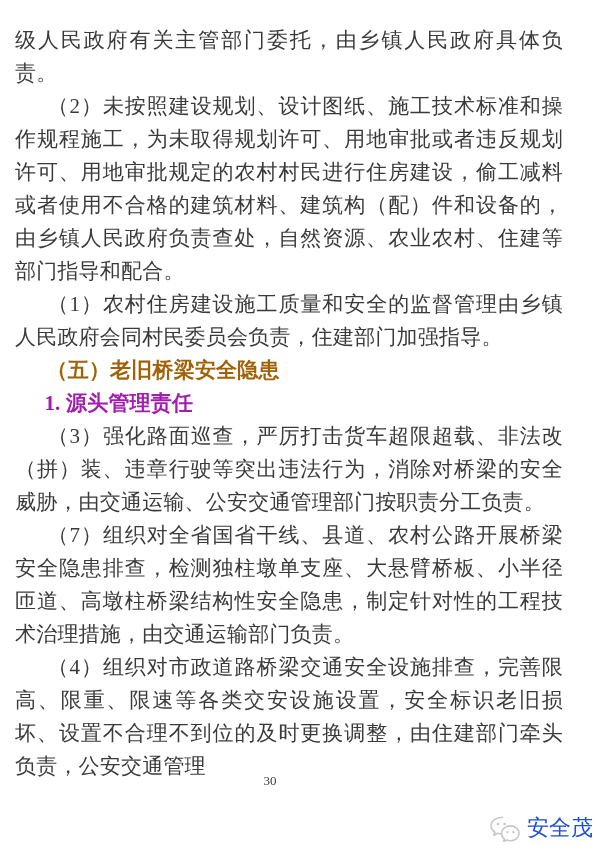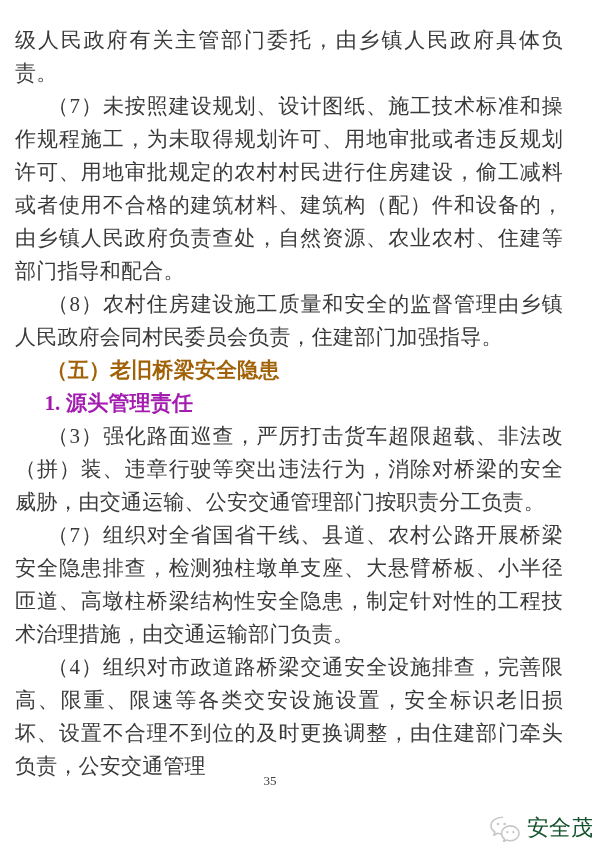--- a/index.html
+++ b/index.html
@@ -49,46 +49,46 @@
     font-size: 13px;
     color: #3a3a3a;
     font-family: "Liberation Serif", "DejaVu Serif", serif;
   }
   .watermark {
     position: absolute;
     right: 13px; bottom: 9px;
     display: flex;
     align-items: center;
     gap: 3px;
-    color: #14532d;
+    color: #1d4ed8;
     font-size: 22px;
     line-height: 26px;
     font-family: "Liberation Sans", "DejaVu Sans", sans-serif;
     user-select: none;
   }
   .wechat-icon { display: inline-block; width: 36px; height: 28px; }
   .wechat-icon svg { display: block; }
 </style>
 </head>
 <body>
 
 <div class="page">
 
   <div class="text-block">
     <p class="cont">级人民政府有关主管部门委托，由乡镇人民政府具体负责。</p>
-    <p class="para">（7）未按照建设规划、设计图纸、施工技术标准和操作规程施工，为未取得规划许可、用地审批或者违反规划许可、用地审批规定的农村村民进行住房建设，偷工减料或者使用不合格的建筑材料、建筑构（配）件和设备的，由乡镇人民政府负责查处，自然资源、农业农村、住建等部门指导和配合。</p>
-    <p class="para">（8）农村住房建设施工质量和安全的监督管理由乡镇人民政府会同村民委员会负责，住建部门加强指导。</p>
+    <p class="para">（2）未按照建设规划、设计图纸、施工技术标准和操作规程施工，为未取得规划许可、用地审批或者违反规划许可、用地审批规定的农村村民进行住房建设，偷工减料或者使用不合格的建筑材料、建筑构（配）件和设备的，由乡镇人民政府负责查处，自然资源、农业农村、住建等部门指导和配合。</p>
+    <p class="para">（1）农村住房建设施工质量和安全的监督管理由乡镇人民政府会同村民委员会负责，住建部门加强指导。</p>
     <p class="h1">（五）老旧桥梁安全隐患</p>
     <p class="h2">1. 源头管理责任</p>
     <p class="para">（3）强化路面巡查，严厉打击货车超限超载、非法改（拼）装、违章行驶等突出违法行为，消除对桥梁的安全威胁，由交通运输、公安交通管理部门按职责分工负责。</p>
     <p class="para">（7）组织对全省国省干线、县道、农村公路开展桥梁安全隐患排查，检测独柱墩单支座、大悬臂桥板、小半径匝道、高墩柱桥梁结构性安全隐患，制定针对性的工程技术治理措施，由交通运输部门负责。</p>
     <p class="para">（4）组织对市政道路桥梁交通安全设施排查，完善限高、限重、限速等各类交安设施设置，安全标识老旧损坏、设置不合理不到位的及时更换调整，由住建部门牵头负责，公安交通管理</p>
   </div>
 
-  <div class="page-number">35</div>
+  <div class="page-number">30</div>
 
   <div class="watermark">
     <span class="wechat-icon">
       <svg width="36" height="28" viewBox="0 0 36 28" xmlns="http://www.w3.org/2000/svg">
         <g fill="none" stroke="#c7c7c7" stroke-width="1.6" stroke-linecap="round" stroke-linejoin="round">
           <path d="M14.5 3.2 C8.2 3.2 3 7.1 3 11.6 c0 2.6 1.5 4.9 3.9 6.4 l-1 3.2 3.6-2 c1.3 0.4 2.8 0.6 4 0.6"></path>
           <path d="M13.5 19.3 c0-4.1 4-7.4 8.8-7.4 s8.8 3.3 8.8 7.4 -4 7.4-8.8 7.4 c-1.3 0-2.6-0.2-3.7-0.7 l-3 1.6 0.8-2.6 c-1.8-1.4-2.9-3.4-2.9-5.7 z"></path>
         </g>
         <g fill="#c7c7c7">
           <circle cx="10" cy="10" r="1.35"></circle>

